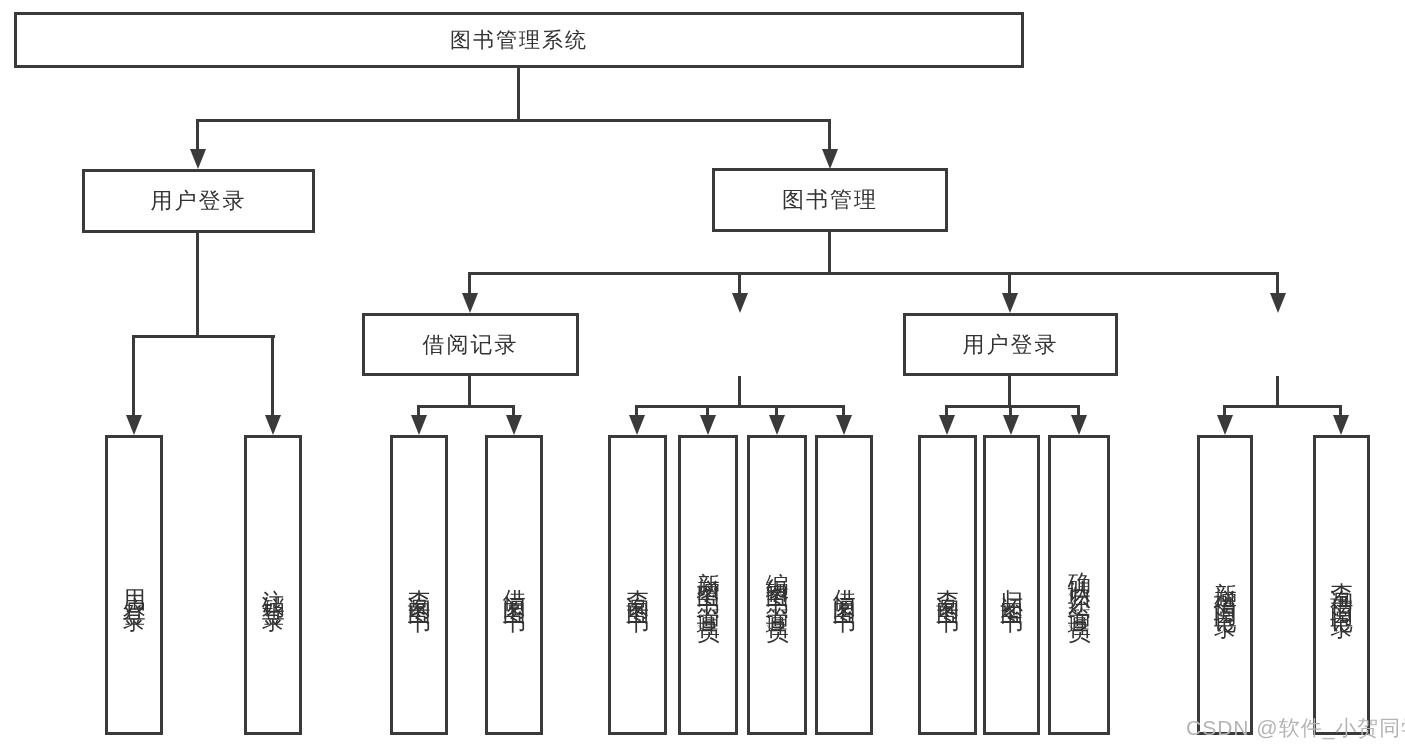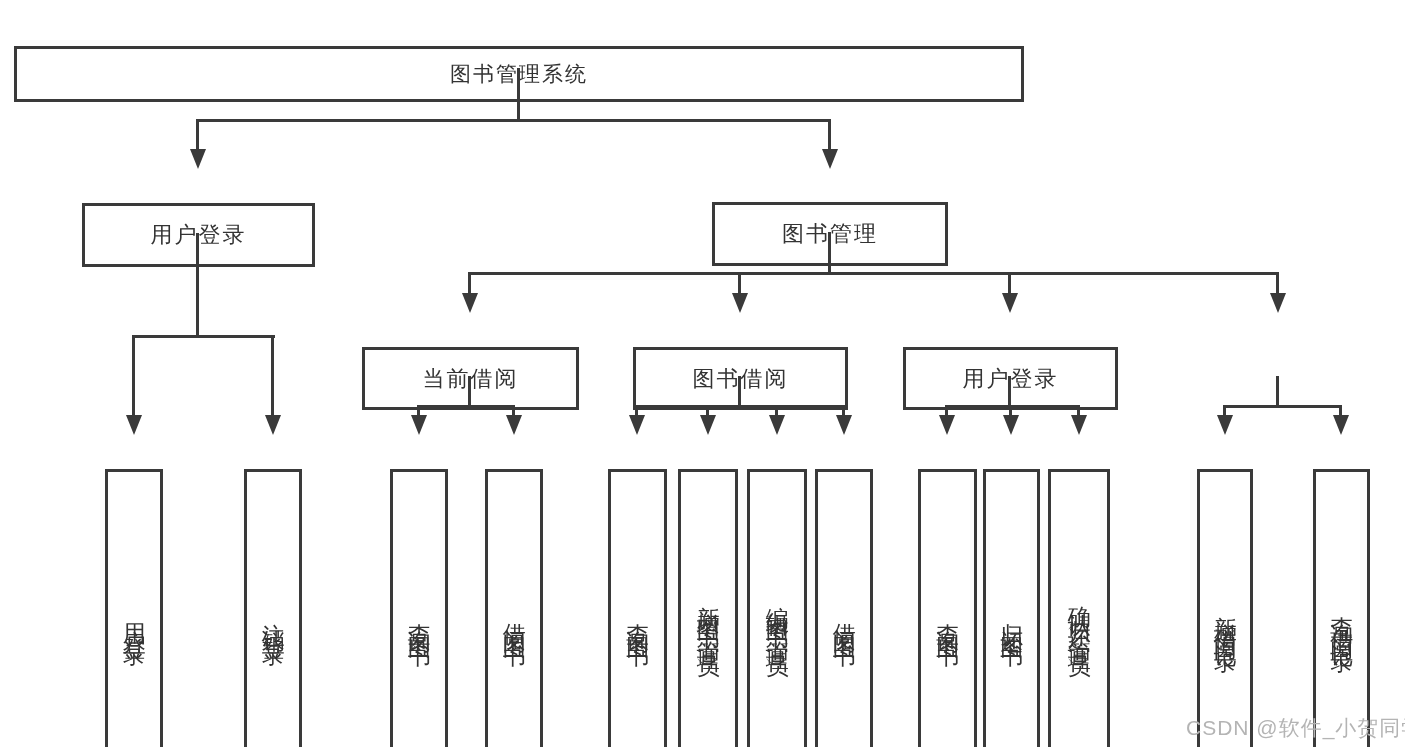--- a/index.html
+++ b/index.html
@@ -17,21 +17,20 @@
     overflow:hidden;
   }
   .box{
     position:absolute;
     box-sizing:border-box;
     border:3px solid var(--line);
     background:#fff;
     display:flex;
     align-items:center;
     justify-content:center;
-    margin-top:34px;
   }
   .box .lbl{
     color:var(--text);
     font-size:22px;
     letter-spacing:2px;
     white-space:nowrap;
   }
   .box.root .lbl{font-size:21px;}
   .vbox .lbl{
     writing-mode:vertical-rl;
@@ -69,24 +68,21 @@
   </div>
 
   <div class="box" style="left:82px;top:169px;width:233px;height:64px;">
     <span class="lbl">用户登录</span>
   </div>
   <div class="box" style="left:712px;top:168px;width:236px;height:64px;text-align:center;">
     <span class="lbl">图书管理</span>
   </div>
 
   <div class="box" style="left:362px;top:313px;width:217px;height:63px;">
-    <span class="lbl">当前借阅</span>
-  </div>
-  <div class="box" style="left:633px;top:313px;width:215px;height:63px;">
-    <span class="lbl">图书借阅</span>
+    <span class="lbl">借阅记录</span>
   </div>
   <div class="box" style="left:903px;top:313px;width:215px;height:63px;">
     <span class="lbl">用户登录</span>
   </div>
 
   <div class="box vbox" style="left:105px;top:435px;width:58px;height:300px;">
     <span class="lbl">用户登录</span>
   </div>
   <div class="box vbox" style="left:244px;top:435px;width:58px;height:300px;">
     <span class="lbl">注销登录</span>

